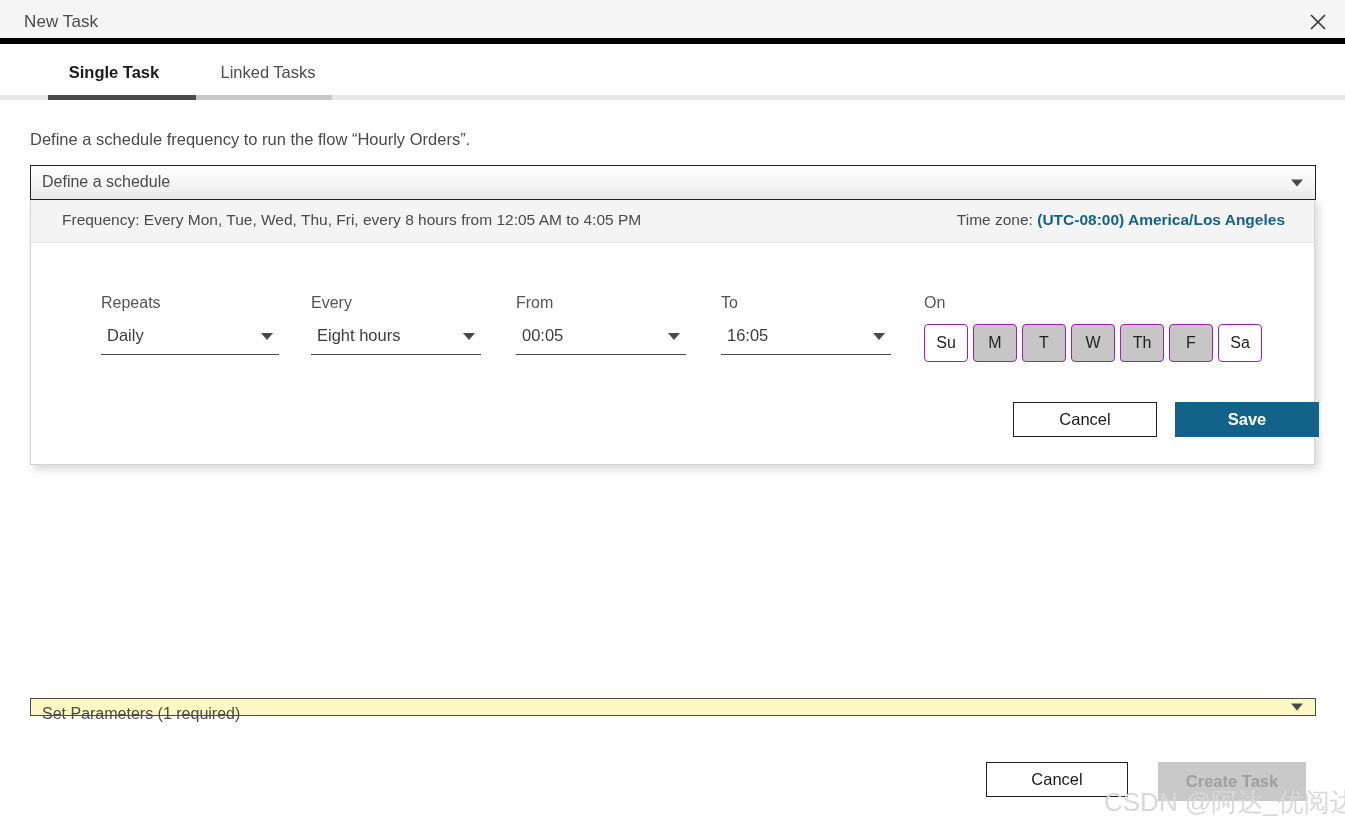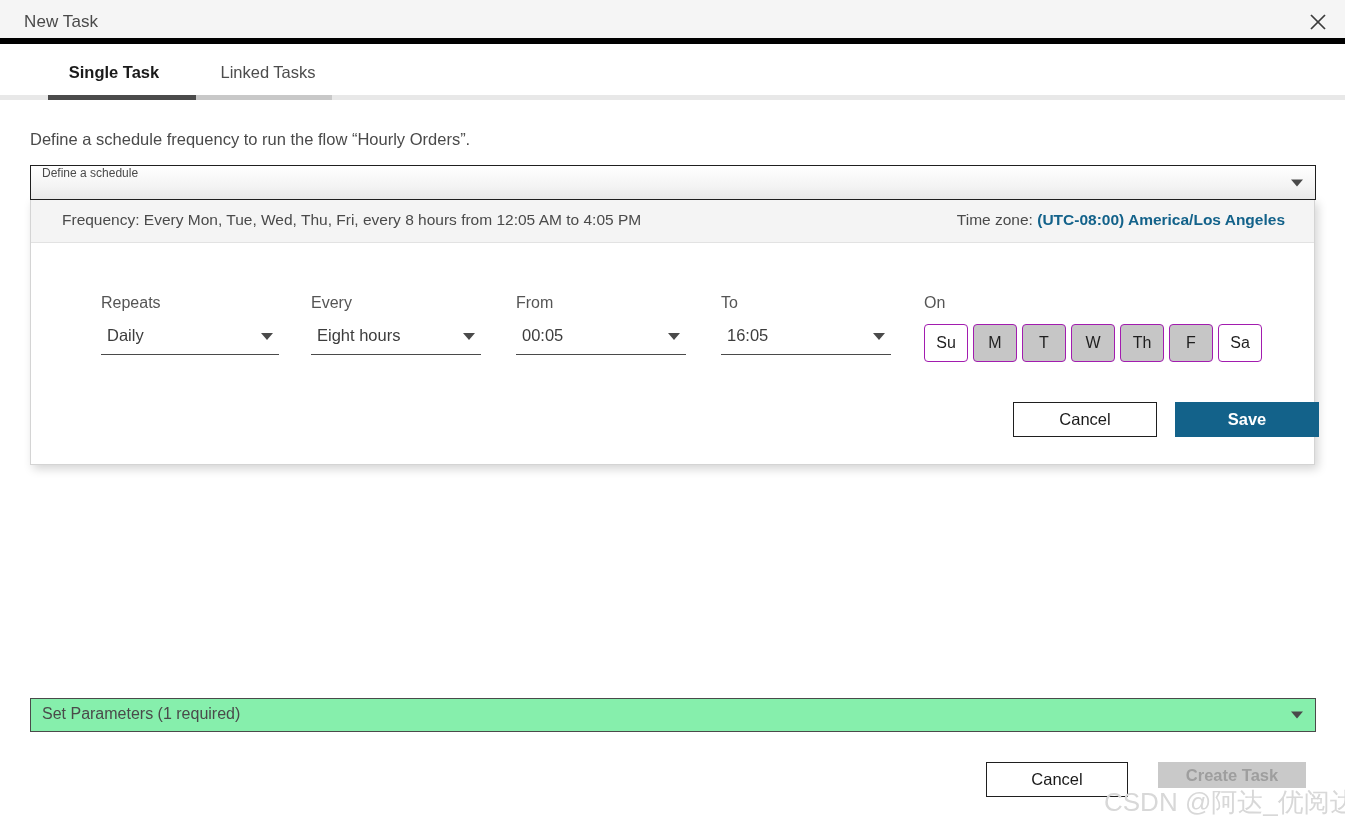--- a/index.html
+++ b/index.html
@@ -92,22 +92,22 @@
     left: 30px; top: 165px;
     width: 1286px; height: 35px;
     background: linear-gradient(to bottom, #ffffff 0%, #f4f4f4 60%, #e9e9e9 100%);
     border: 1px solid #1f1f1f;
     box-sizing: border-box;
     cursor: pointer;
     z-index: 6;
   }
   .schedule-select-label {
     position: absolute;
-    left: 11px; top: 0;
-    font-size: 12px;
+    left: 11px; top: 7px;
+    font-size: 16px;
     color: #4a4a4a;
     text-align: center;
   }
   .caret {
     position: absolute;
     right: 12px; top: 50%;
     transform: translateY(-50%);
     width: 0; height: 0;
     border-left: 6px solid transparent;
     border-right: 6px solid transparent;
@@ -254,43 +254,43 @@
   .panel-save {
     position: absolute;
     left: 1144px; top: 202px;
     width: 144px; height: 35px;
   }
 
   
   .params-select {
     position: absolute;
     left: 30px; top: 698px;
-    width: 1286px; height: 34px;
-    background: #86efac;
+    width: 1286px; height: 18px;
+    background: #fef9c3;
     border: 1px solid #4a4a4a;
     box-sizing: border-box;
     cursor: pointer;
   }
   .params-label {
     position: absolute;
     left: 11px; top: 6px;
     font-size: 16px;
     color: #4a4a4a;
   }
 
   
   .footer-cancel {
     position: absolute;
     left: 986px; top: 762px;
     width: 142px; height: 35px;
   }
   .footer-create {
     position: absolute;
     left: 1158px; top: 762px;
-    width: 148px; height: 26px;
+    width: 148px; height: 39px;
   }
 
   
   .watermark {
     position: absolute;
     left: 1104px; top: 785px;
     font-size: 26px;
     color: #d8d8d8;
     white-space: nowrap;
     pointer-events: none;

